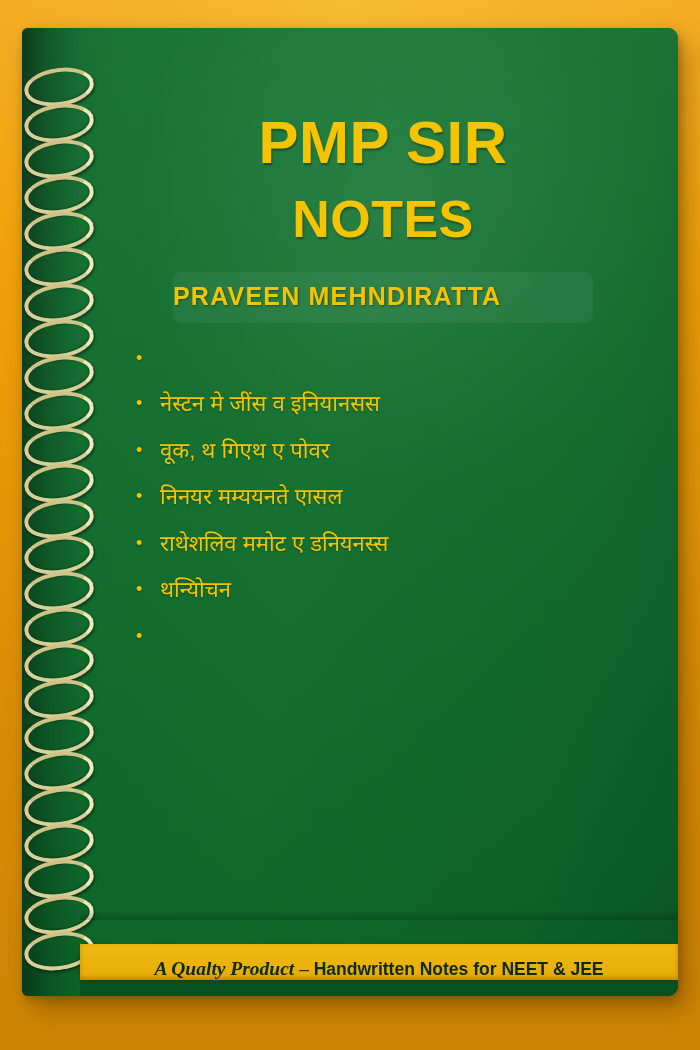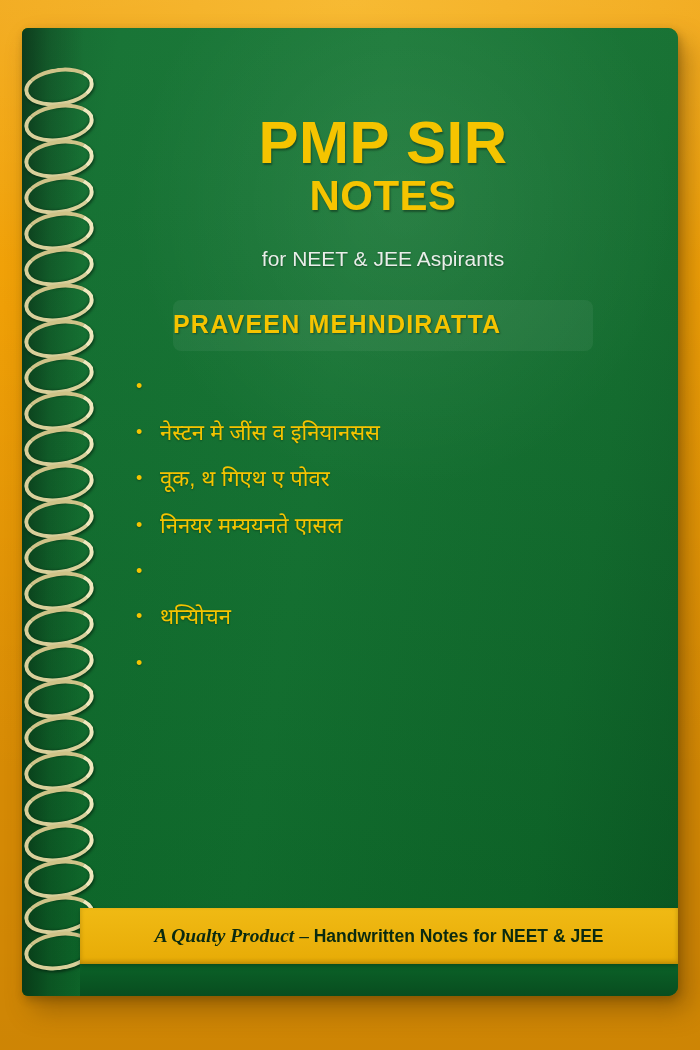--- a/index.html
+++ b/index.html
@@ -102,21 +102,21 @@
   .title {
     text-align: center;
     color: #f5c400;
     font-weight: bold;
     letter-spacing: 0.5px;
     text-shadow: 1px 2px 2px rgba(0,0,0,0.35);
     line-height: 1.02;
   }
   .title .l1 { font-size: 60px; margin-top: 84px; }
   .title .l2 { font-size: 62px; margin-top: 14px; }
-  .title .l3 { font-size: 42px; margin-top: 2px; }
+  .title .l3 { font-size: 52px; margin-top: 20px; }
 
   .subtitle {
     margin-top: 26px;
     text-align: center;
     color: #e9eee9;
     font-size: 21px;
     line-height: 1.45;
     text-shadow: 0 1px 2px rgba(0,0,0,0.35);
   }
 
@@ -156,25 +156,25 @@
     font-size: 18px;
     line-height: 1.45;
     margin-right: 10px;
   }
 
   
   .footer {
     position: absolute;
     left: 58px;
     right: 0px;
-    bottom: 32px;
-    height: 56px;
+    bottom: 16px;
+    height: 36px;
     background: linear-gradient(180deg, #f0ba14 0%, #e7ab06 100%);
     display: flex;
-    align-items: center;
+    align-items: flex-end;
     justify-content: center;
     box-shadow: 0 -2px 5px rgba(0,0,0,0.22) inset, 0 2px 4px rgba(0,0,0,0.25);
   }
   .footer-text {
     color: #0a2a10;
     font-size: 17.5px;
     white-space: nowrap;
   }
   .footer-text .fancy {
     font-family: "Liberation Serif", serif;
@@ -241,21 +241,20 @@
     </div>
 
   <div class="content">
 
     <div class="title">
       <div class="l1">PMP SIR</div>
       <div class="l3">NOTES</div>
     </div>
 
     <div class="subtitle">
-      <div>for NEET &amp; JEE Aspirants</div>
     </div>
 
     <div class="author-band">PRAVEEN MEHNDIRATTA</div>
 
     <ul class="topics" id="topics">
         <li>
           <span class="bullet">•</span>
         </li>
         <li>
           <span class="bullet">•</span>
@@ -264,20 +263,21 @@
         <li>
           <span class="bullet">•</span>
           <span>वूक, थ गिएथ ए पोवर</span>
         </li>
         <li>
           <span class="bullet">•</span>
           <span>निनयर मम्ययनते एासल</span>
         </li>
         <li>
           <span class="bullet">•</span>
+          <span>राथेशलिव ममोट ए डनियनस्स</span>
         </li>
         <li>
           <span class="bullet">•</span>
           <span>थन्यिोचन</span>
         </li>
         <li>
           <span class="bullet">•</span>
         </li>
       </ul>
   </div>

